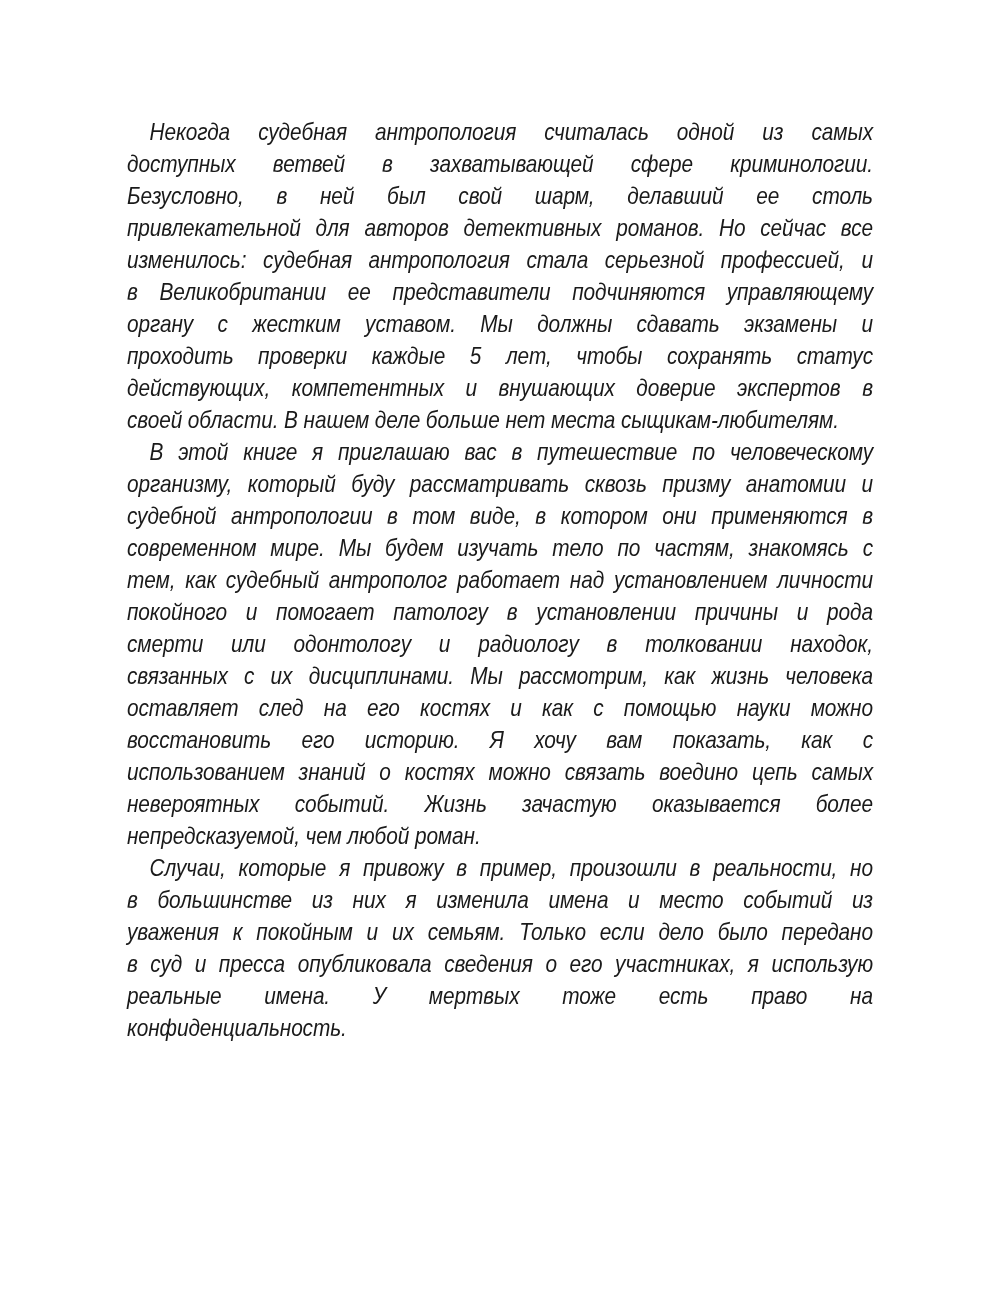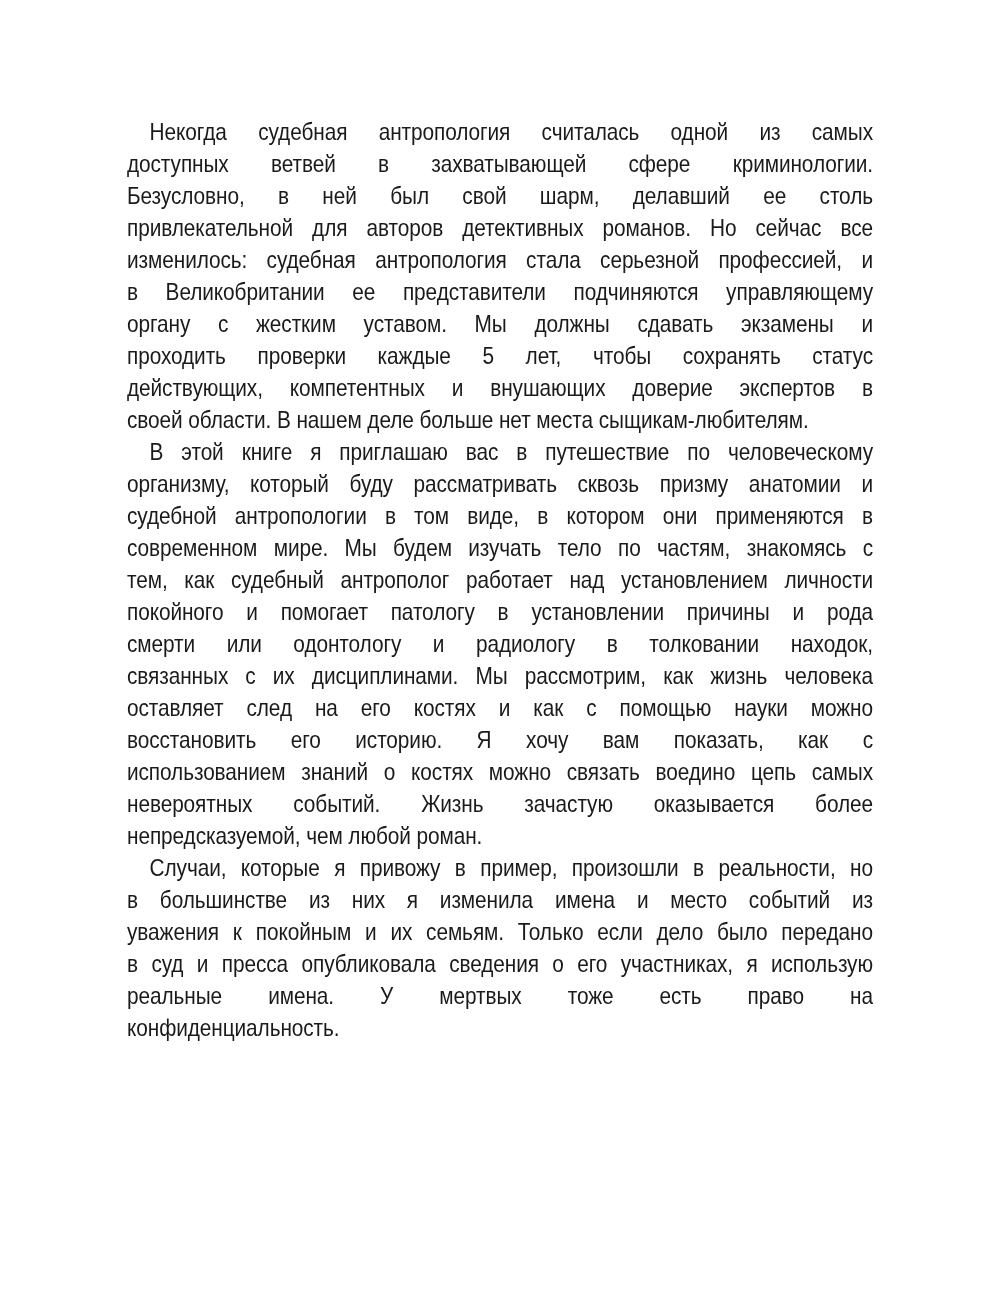--- a/index.html
+++ b/index.html
@@ -8,20 +8,21 @@
     height: 1294px;
     position: relative;
     font-family: "Liberation Sans", "DejaVu Sans", sans-serif;
     overflow: hidden;
   }
   .page {
     position: absolute;
     left: 0; top: 0;
     width: 1000px;
     height: 1294px;
+    font-style: italic;
   }
   .text-column {
     position: absolute;
     left: 127px;
     top: 116px;
     width: 860px;
     transform: scaleX(0.8674);
     transform-origin: 0 0;
     font-size: 24px;
     line-height: 32px;

